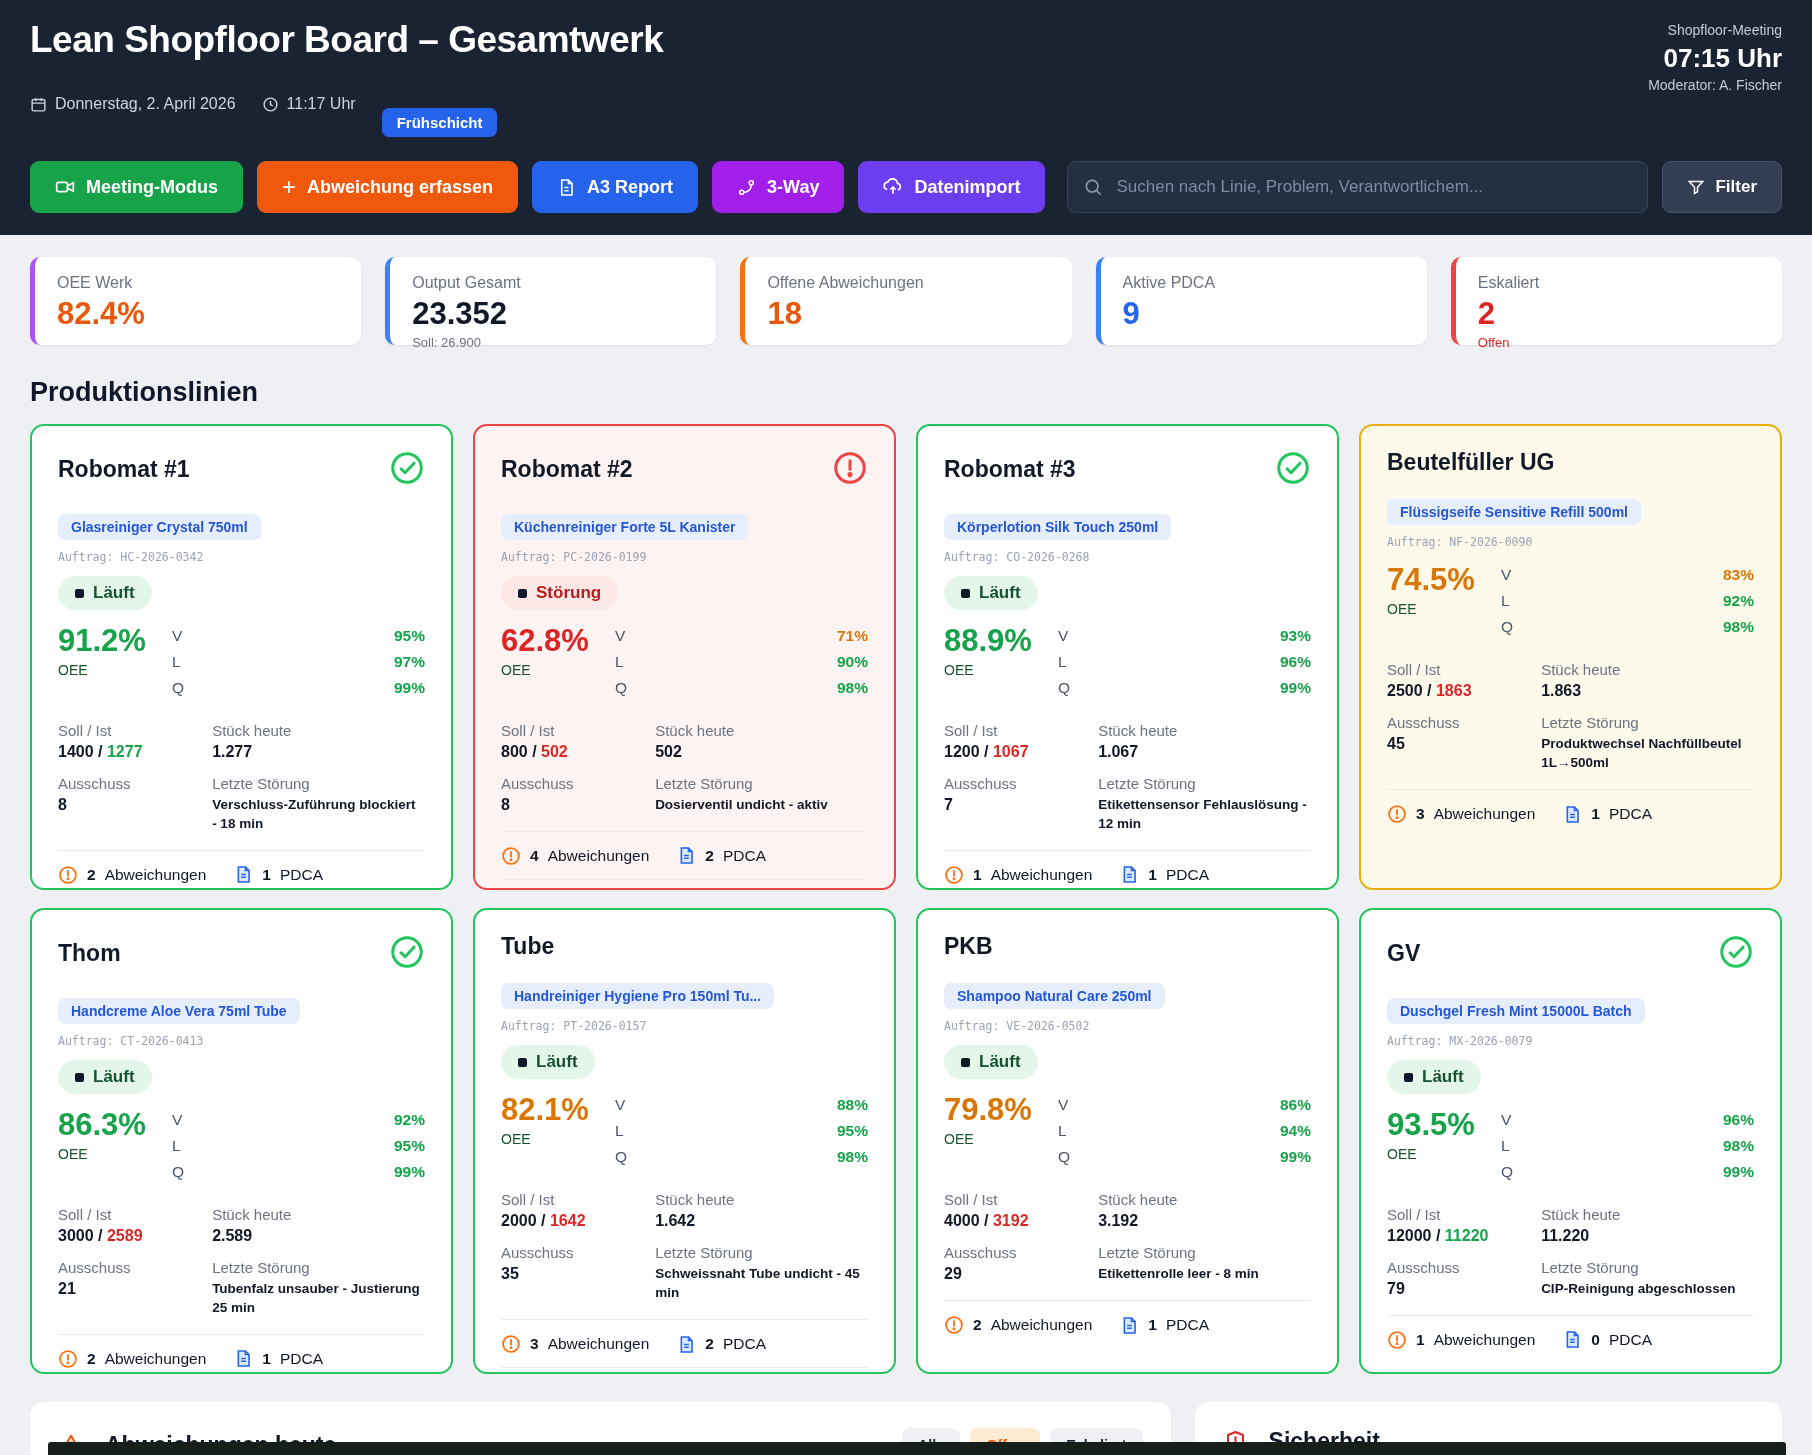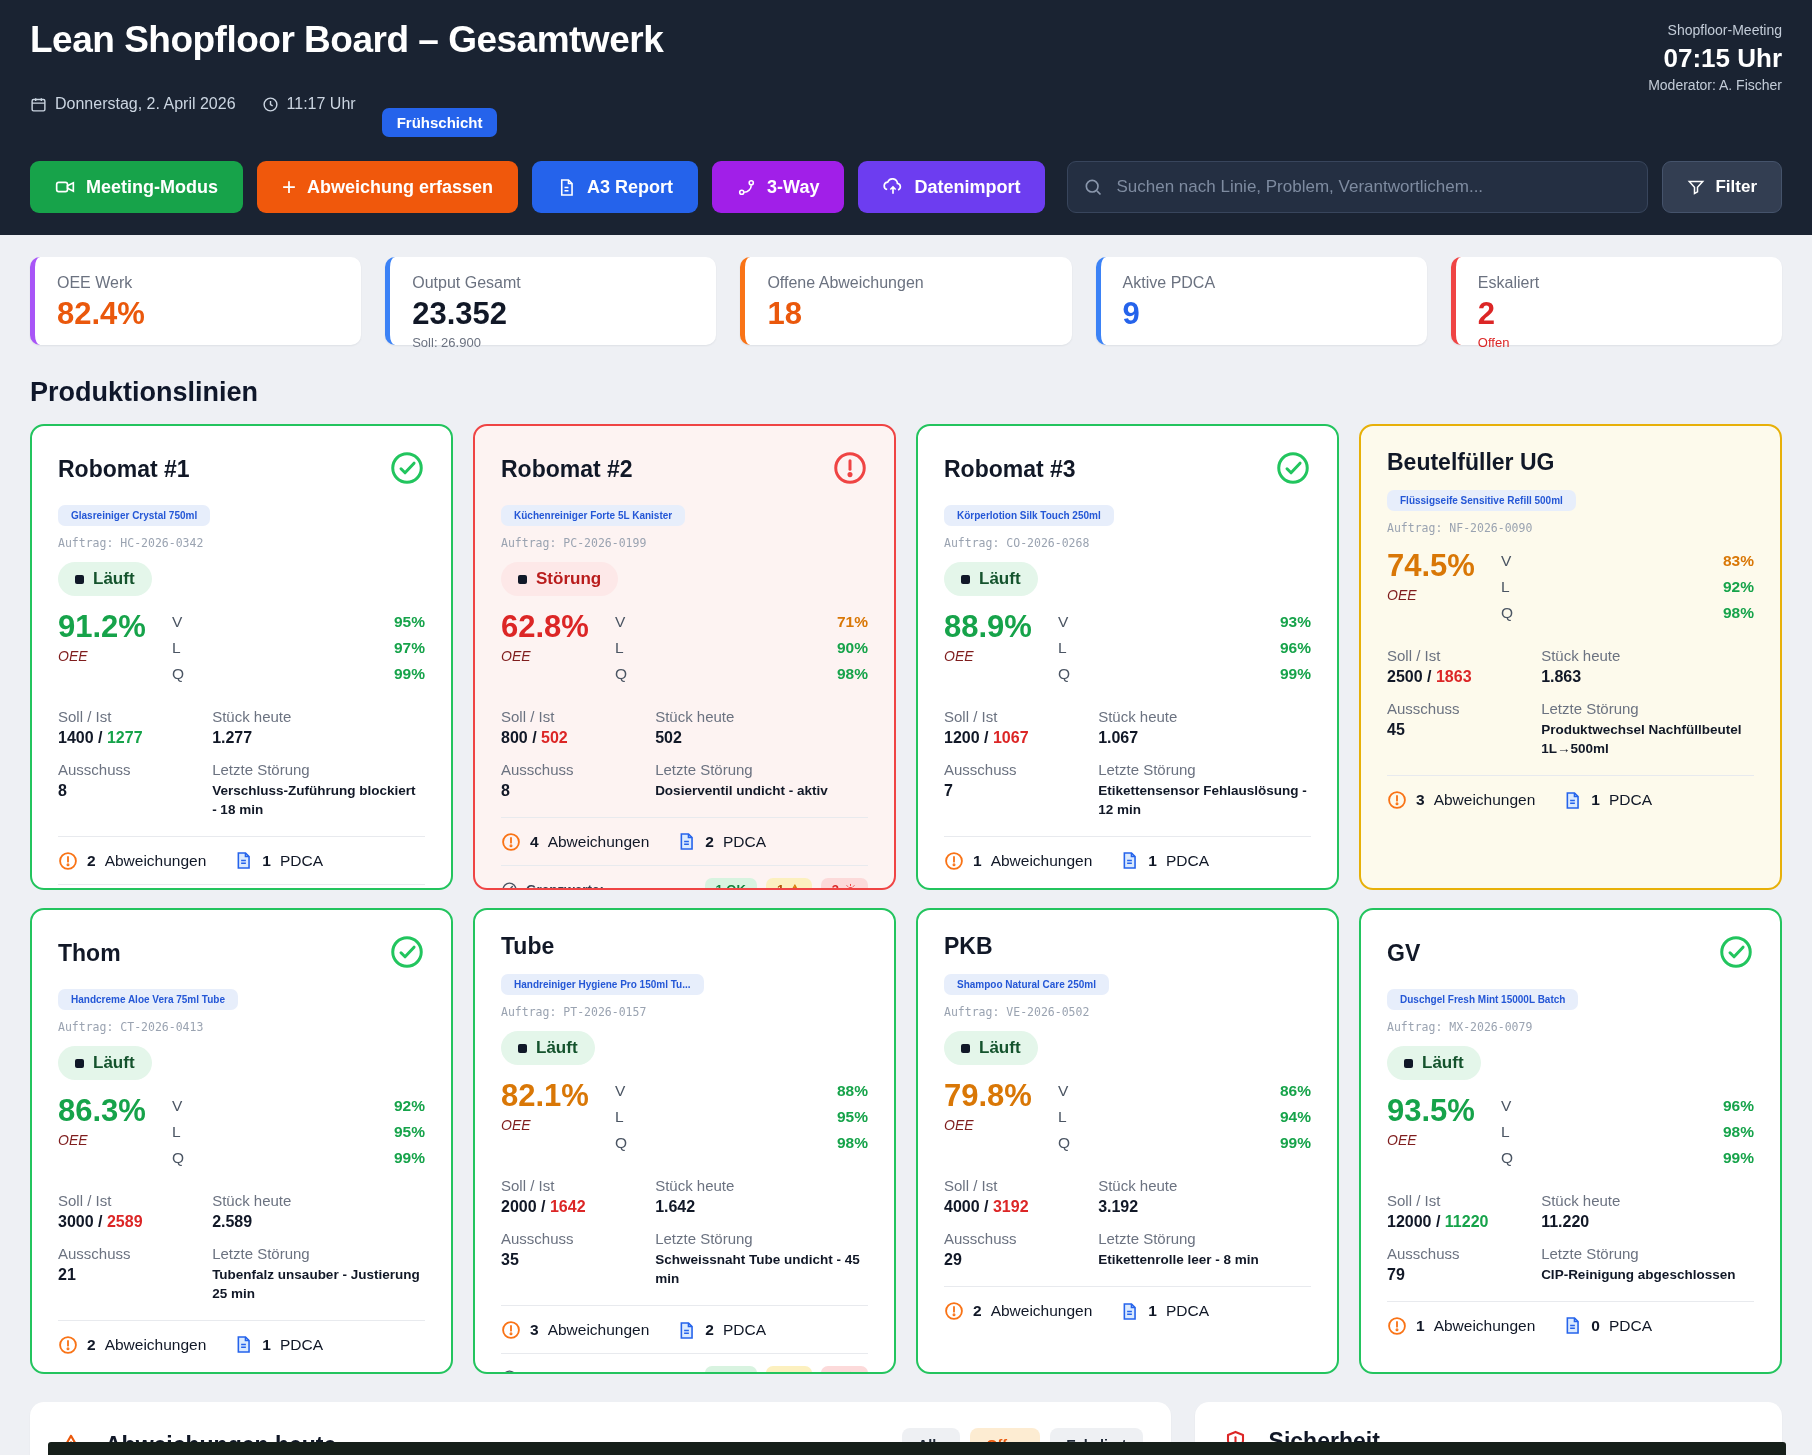--- a/index.html
+++ b/index.html
@@ -45,32 +45,32 @@
   .kpi-value { font-size: 31px; font-weight: bold; margin-top: 6px; line-height: 1; }
   .kpi-sub { font-size: 13px; margin-top: 6px; }
   
   .section-title { font-size: 27px; font-weight: bold; margin: 32px 30px 0; color: #0f172a; }
   .lines { display: grid; grid-template-columns: repeat(4, 1fr); grid-auto-rows: 466px; gap: 18px 20px; margin: 16px 30px 0; }
   .line-card { background: #fff; border: 2px solid #23c45e; border-radius: 14px; padding: 24px 26px; overflow: hidden; }
   .line-card.fault { background: #fdf3f2; border-color: #ef4444; }
   .line-card.setup { background: #fdfaec; border-color: #e7b008; }
   .lc-head { display: flex; justify-content: space-between; align-items: center; }
   .lc-title { font-size: 23px; font-weight: bold; line-height: 1.1; }
-  .product-badge { display: inline-block; margin-top: 15px; background: #e7eefb; color: #2457d6; font-size: 10px;
+  .product-badge { display: inline-block; margin-top: 24px; background: #e7eefb; color: #2457d6; font-size: 14px;
                    font-weight: bold; padding: 5px 13px; border-radius: 7px; white-space: nowrap; }
   .auftrag { margin-top: 10px; font-family: "DejaVu Sans Mono", monospace; font-size: 11.5px; color: #9aa3b1; }
   .status-pill { display: inline-flex; align-items: center; gap: 9px; margin-top: 12px; padding: 7px 17px;
                  border-radius: 999px; font-size: 17px; font-weight: bold; }
   .status-pill .dot { width: 9px; height: 9px; background: #101828; border-radius: 2px; }
   .status-pill.running { background: #e4f6ea; color: #14532d; }
   .status-pill.fault { background: #fde8e8; color: #b91c1c; }
   .status-pill.setup { background: #fcf3d5; color: #92400e; }
   .metrics { display: flex; margin-top: 15px; gap: 26px; }
   .oee-val { font-size: 31px; font-weight: bold; line-height: 1; }
-  .oee-lbl { color: #7f1d1d; font-size: 14px; margin-top: 6px; font-style: italic; }
+  .oee-lbl { color: #14532d; font-size: 14px; margin-top: 6px; }
   .vlq { flex: 1; padding-top: 2px; }
   .vlq-row { display: flex; justify-content: space-between; font-size: 15.5px; margin-bottom: 8px; }
   .vlq-k { color: #4b5563; }
   .vlq-v { font-weight: bold; }
   .c-good { color: #16a34a; } .c-warn { color: #d97706; } .c-bad { color: #dc2626; }
   .stats { display: grid; grid-template-columns: 42% 58%; row-gap: 14px; margin-top: 17px; }
   .stat-lbl { color: #6b7280; font-size: 15px; }
   .stat-val { font-weight: bold; font-size: 16px; margin-top: 4px; color: #111827; }
   .stoerung-val { font-size: 13.5px; line-height: 1.4; padding-right: 2px; }
   .lc-footer { display: flex; gap: 28px; align-items: center; border-top: 1px solid #e8eaee; margin-top: 16px;

